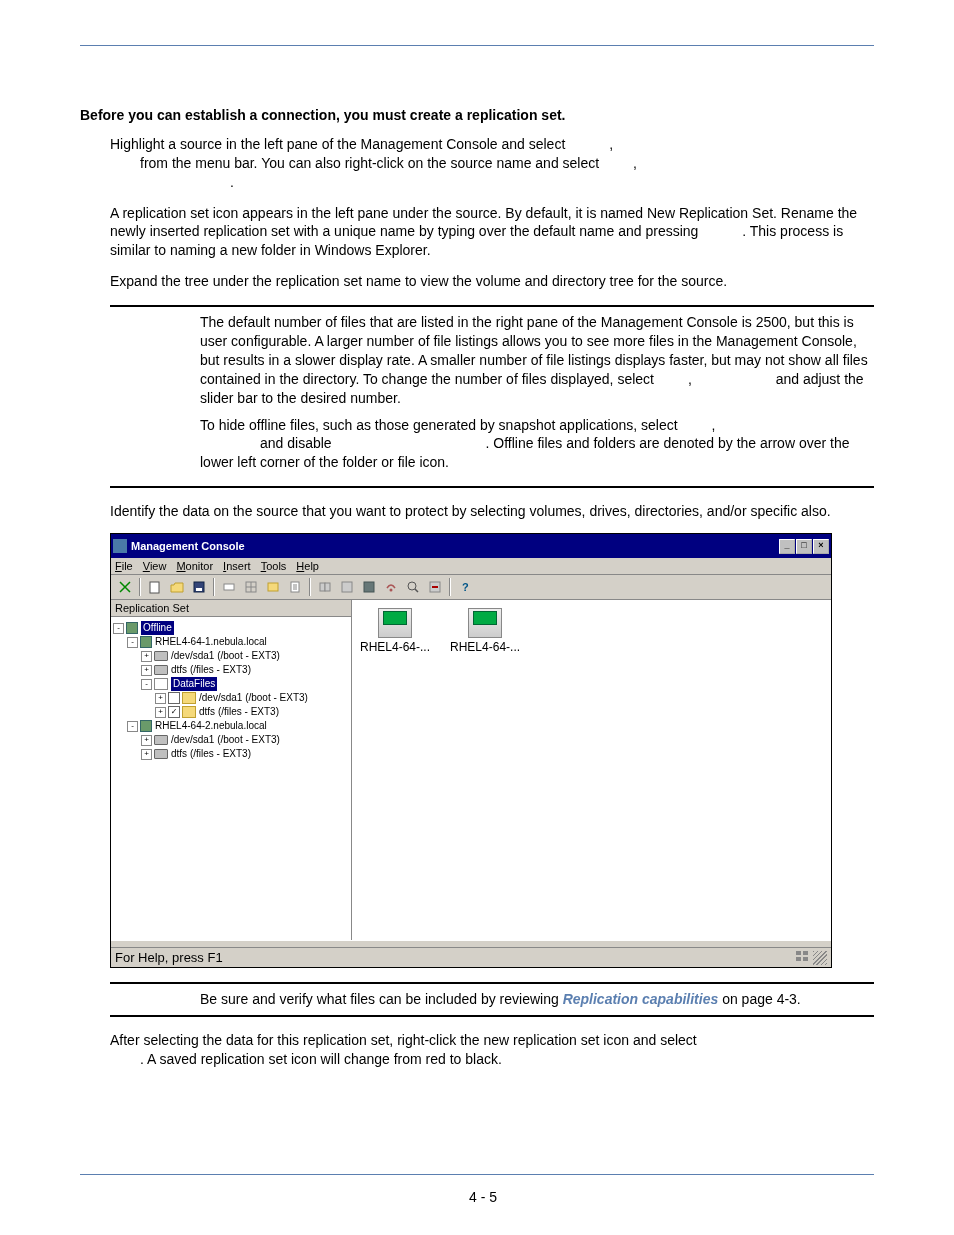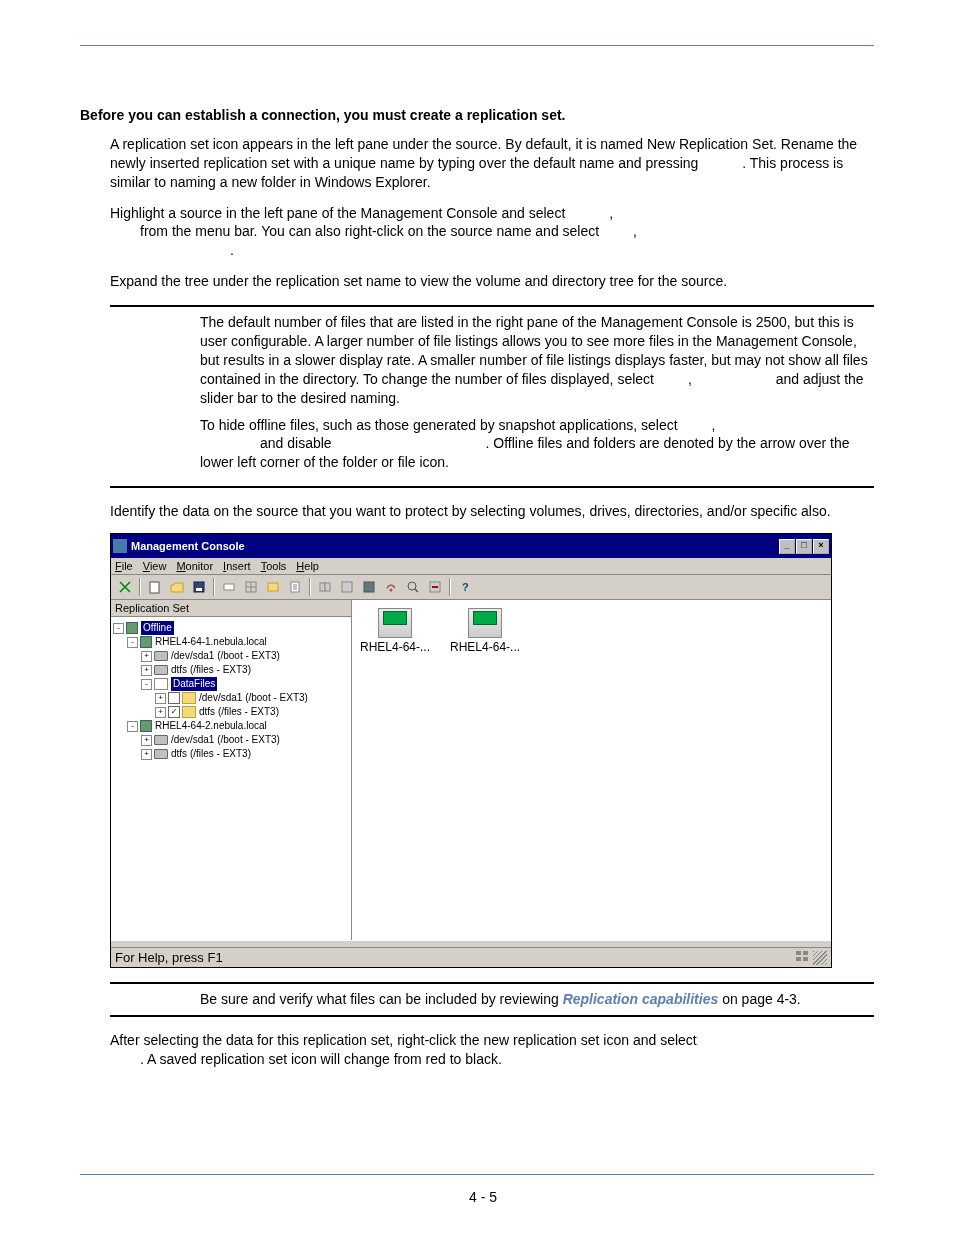--- a/index.html
+++ b/index.html
@@ -222,46 +222,46 @@
 </style>
 </head>
 <body>
 
 <div class="page">
   <div class="top-line"></div>
 
   <div class="body-text">Before you can establish a connection, you must create a replication set.</div>
 
   <div class="step-block">
-    <span>A replication set icon appears in the left pane under the source. By default, it is named New Replication Set. Rename the newly inserted replication set with a unique name by typing over the default name and pressing</span>
-    <span style="margin-left:40px"></span>
-    <span>. This process is similar to naming a new folder in Windows Explorer.</span>
-  </div>
-
-  <div class="step-block">
     <span>Highlight a source in the left pane of the Management Console and select</span>
     <span style="margin-left:40px">,</span>
     <div class="step-inner">
       <span>from the menu bar. You can also right-click on the source name and select</span>
       <span style="margin-left:30px">,</span>
       <div style="margin-left:90px"><span>.</span></div>
     </div>
+  </div>
+
+  <div class="step-block">
+    <span>A replication set icon appears in the left pane under the source. By default, it is named New Replication Set. Rename the newly inserted replication set with a unique name by typing over the default name and pressing</span>
+    <span style="margin-left:40px"></span>
+    <span>. This process is similar to naming a new folder in Windows Explorer.</span>
   </div>
 
   <div class="step-block">Expand the tree under the replication set name to view the volume and directory tree for the source.</div>
 
   <div class="note-box">
     <div class="note-content">
       <div class="note-para">
         <span>The default number of files that are listed in the right pane of the Management Console is 2500, but this is user configurable.   A larger number of file listings allows you to see more files in the Management Console, but results in a slower display rate. A smaller number of file listings displays faster, but may not show all files contained in the directory. To change the number of files displayed, select</span>
         <span style="margin-left:30px">,</span>
         <span style="margin-left:80px"></span>
         <span>and adjust the</span>
         <span style="margin-left:90px"></span>
-        <span>slider bar to the desired naming.</span>
+        <span>slider bar to the desired number.</span>
       </div>
       <div class="note-para">
         <span>To hide offline files, such as those generated by snapshot applications, select</span>
         <span style="margin-left:30px">,</span>
         <br>
         <span style="margin-left:60px"></span>
         <span>and disable</span>
         <span style="margin-left:150px"></span>
         <span>. Offline files and folders are denoted by the arrow over the lower left corner of the folder or file icon.</span>
       </div>

